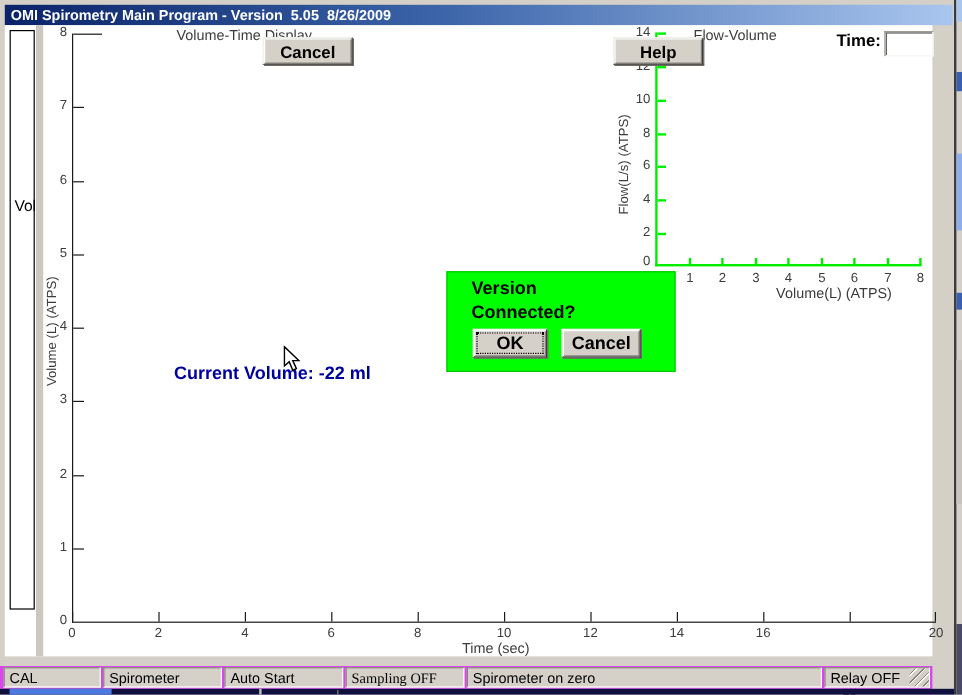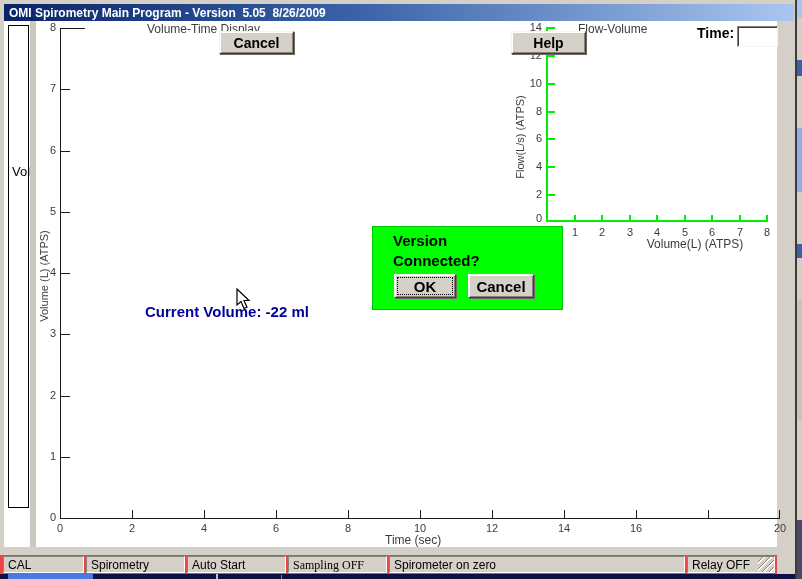--- a/index.html
+++ b/index.html
@@ -42,21 +42,21 @@
     border:1px solid; border-color:#87837b #f5f4f0 #f5f4f0 #87837b;
     box-shadow: inset 1px 1px 0 #3c3c3c; font-size:12px; padding:2px; }
 
   .readout { position:absolute; left:108px; top:303px; font-weight:bold; font-size:15px; color:#00009c;margin-left:37px; }
 
   .dialog { position:absolute; left:372px; top:226px; width:191px; height:84px; background:#00ff00;
     border:1px solid #00c800; z-index:10; }
   .dialog .dtext { position:absolute; left:20px; font-weight:bold; font-size:15px; color:#000; }
   .focus-rect { position:absolute; left:2px; top:2px; right:2px; bottom:2px; border:1px dotted #000; }
 
-  .statusbar { position:absolute; left:0; top:555px; width:777px; height:19px; background:#ef4444; }
+  .statusbar { position:absolute; left:0; top:555px; width:777px; height:19px; background:#d946ef; }
   .spanel { position:absolute; top:1px; height:17px; background:#d5d1c9; font-size:12px; color:#000;
     border:1px solid; border-color:#87837b #ffffff #ffffff #87837b; padding:1px 0 0 4px; overflow:hidden; }
   .grip { position:absolute; left:758px; top:2px; width:16px; height:15px;
     background:repeating-linear-gradient(135deg,#d4d0c8 0 3px,#87837b 3px 4px,#ffffff 4px 5px); }
 
   .botstrip { position:absolute; left:0; top:574px; width:795px; height:5px; background:#101040; }
   .botseg { position:absolute; left:8px; top:574px; width:85px; height:5px; background:#4a79e0; z-index:1; }
   .bottick1 { position:absolute; left:216px; top:574px; width:2px; height:5px; background:#c0c0c0; z-index:1; }
   .bottick2 { position:absolute; left:281px; top:575px; width:1px; height:4px; background:#87837b; z-index:1; }
 
@@ -191,21 +191,21 @@
       <span class="focus-rect"></span>
       <span>OK</span>
     </div>
     <div class="btn3d" style="left:95px; top:47px; width:66px; height:24px; font-size:15px;">
       <span>Cancel</span>
     </div>
   </div>
 
   <div class="statusbar">
     <div class="spanel" style="left:3px;   width:81px;">CAL</div>
-    <div class="spanel" style="left:86px;  width:99px;">Spirometry</div>
+    <div class="spanel" style="left:86px;  width:99px;">Spirometer</div>
     <div class="spanel" style="left:187px; width:99px;">Auto Start</div>
     <div class="spanel" style="left:288px; width:99px;font-family:Liberation Serif, serif;">Sampling OFF</div>
     <div class="spanel" style="left:389px; width:296px;">Spirometer on zero</div>
     <div class="spanel" style="left:687px; width:88px;">Relay OFF</div>
     <div class="grip"></div>
   </div>
 
   <div class="botstrip"></div>
   <div class="botseg"></div>
   <div class="bottick1"></div>

